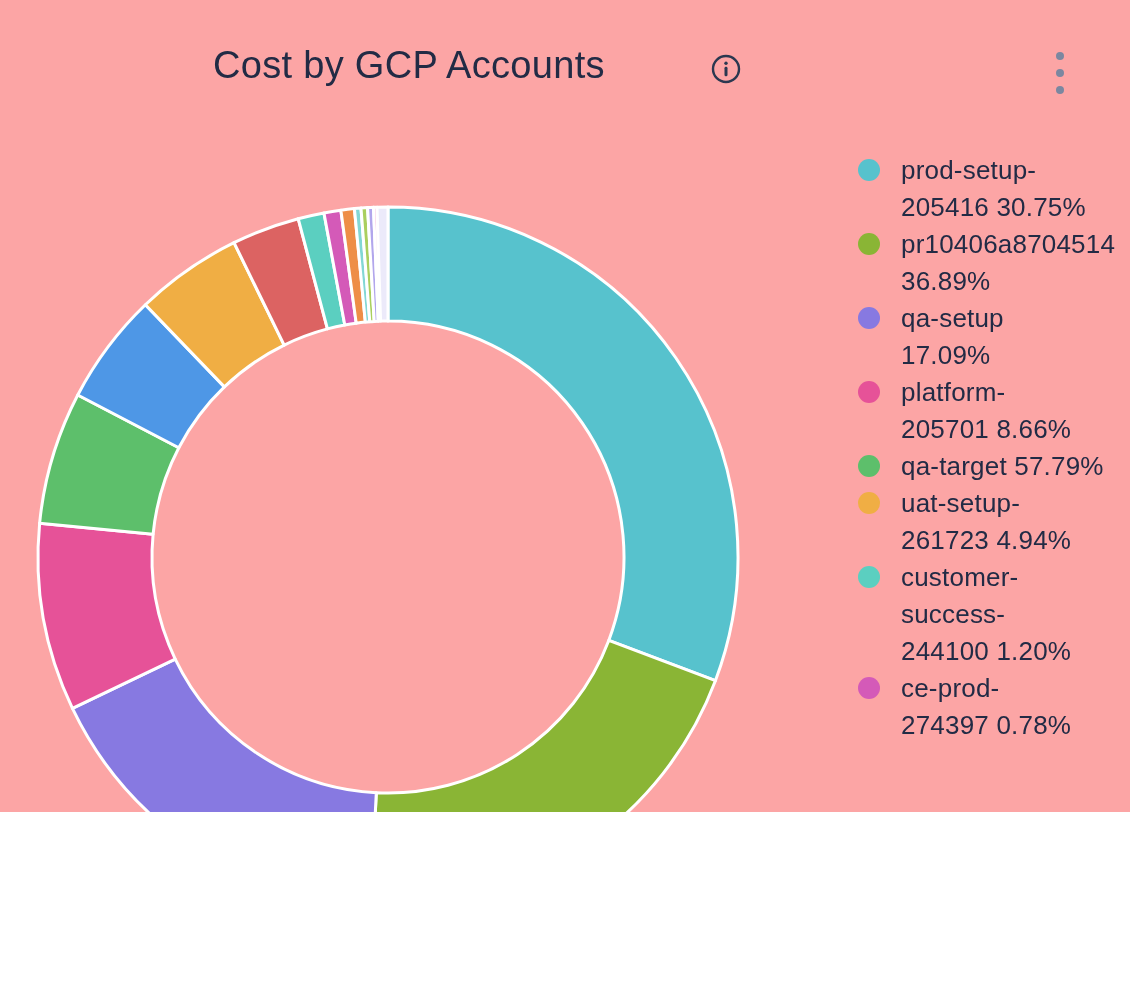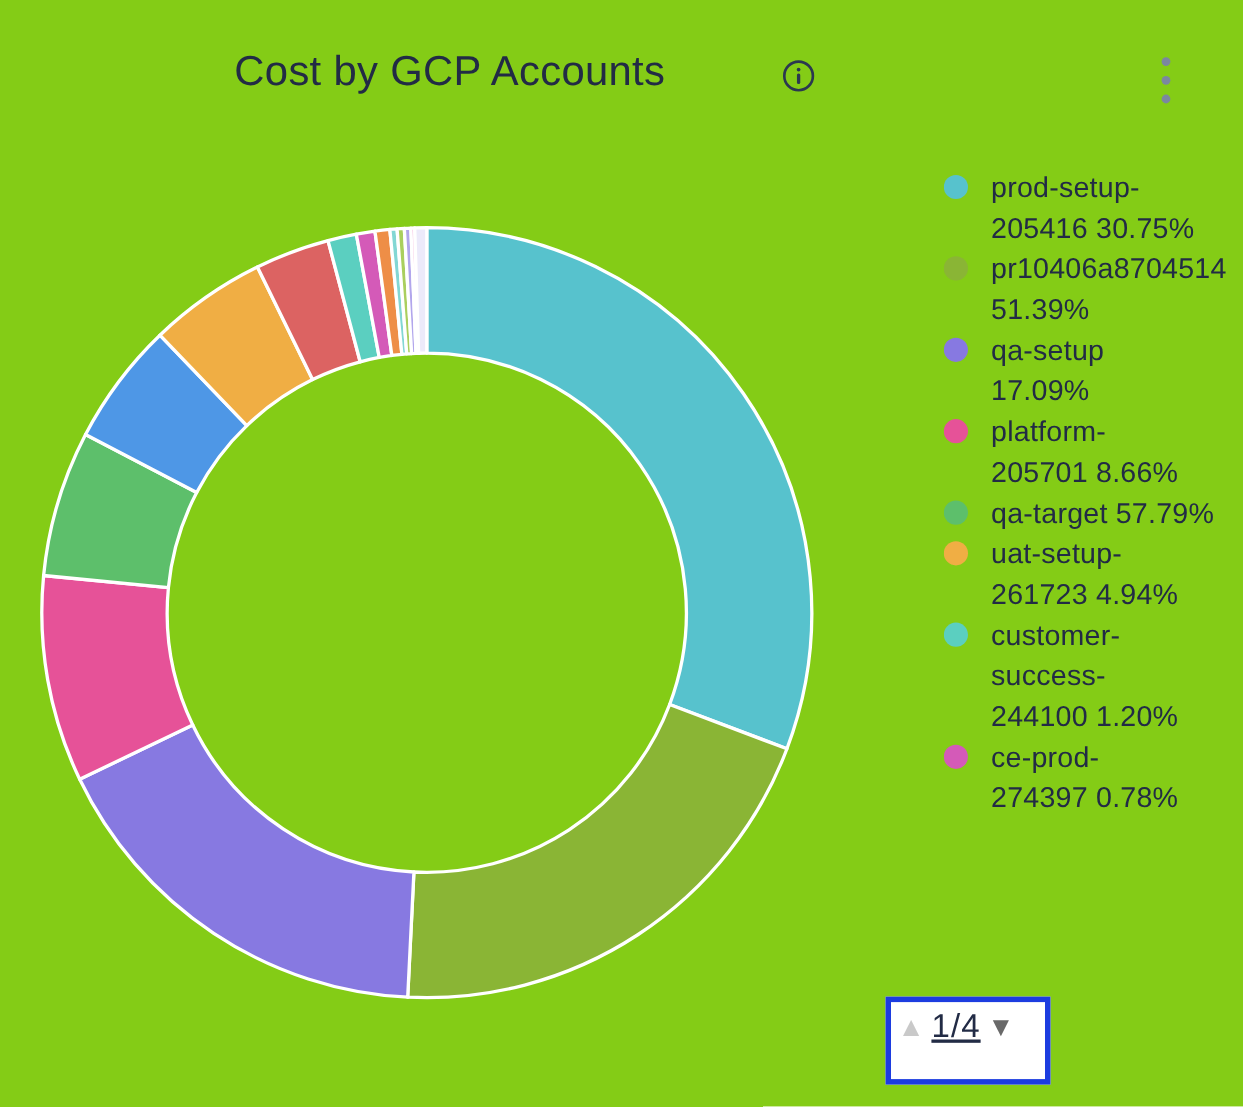--- a/index.html
+++ b/index.html
@@ -1,17 +1,17 @@
 <!DOCTYPE html>
 <html><head>
 <meta charset="utf-8">
 <style>
   html,body { margin:0; padding:0; background:#ffffff; }
   body { width:1130px; height:1006px; font-family:"Liberation Sans", sans-serif; }
-  .widget { position:relative; width:1130px; height:1006px; background:#84cc16; overflow:hidden; }
+  .widget { position:relative; width:1130px; height:812px; background:#fca5a5; overflow:hidden; }
 
   
   .title { position:absolute; left:213px; top:42px; margin:0; font-size:38px; line-height:46px;
            font-weight:500; color:#222b45; letter-spacing:0.3px; white-space:nowrap; }
   .info-icon { position:absolute; left:711px; top:54px; width:30px; height:30px; cursor:pointer; }
   .kebab { position:absolute; left:1047px; top:50px; width:26px; height:46px; background:none; border:none;
            display:flex; flex-direction:column; align-items:center; justify-content:space-between;
            padding:2px 0; cursor:pointer; }
   .kebab .dot { width:8px; height:8px; border-radius:50%; background:#7b87a0; }
 
@@ -75,21 +75,21 @@
 
   <div id="legend" class="legend">
       <div class="legend-item">
         <span class="legend-dot" style="background: rgb(87, 194, 205);"></span>
         <span class="legend-label">prod-setup-
 205416 30.75%</span>
       </div>
       <div class="legend-item">
         <span class="legend-dot" style="background: rgb(138, 181, 53);"></span>
         <span class="legend-label">pr10406a8704514
-51.39%</span>
+36.89%</span>
       </div>
       <div class="legend-item">
         <span class="legend-dot" style="background: rgb(135, 121, 225);"></span>
         <span class="legend-label">qa-setup
 17.09%</span>
       </div>
       <div class="legend-item">
         <span class="legend-dot" style="background: rgb(230, 82, 152);"></span>
         <span class="legend-label">platform-
 205701 8.66%</span>

